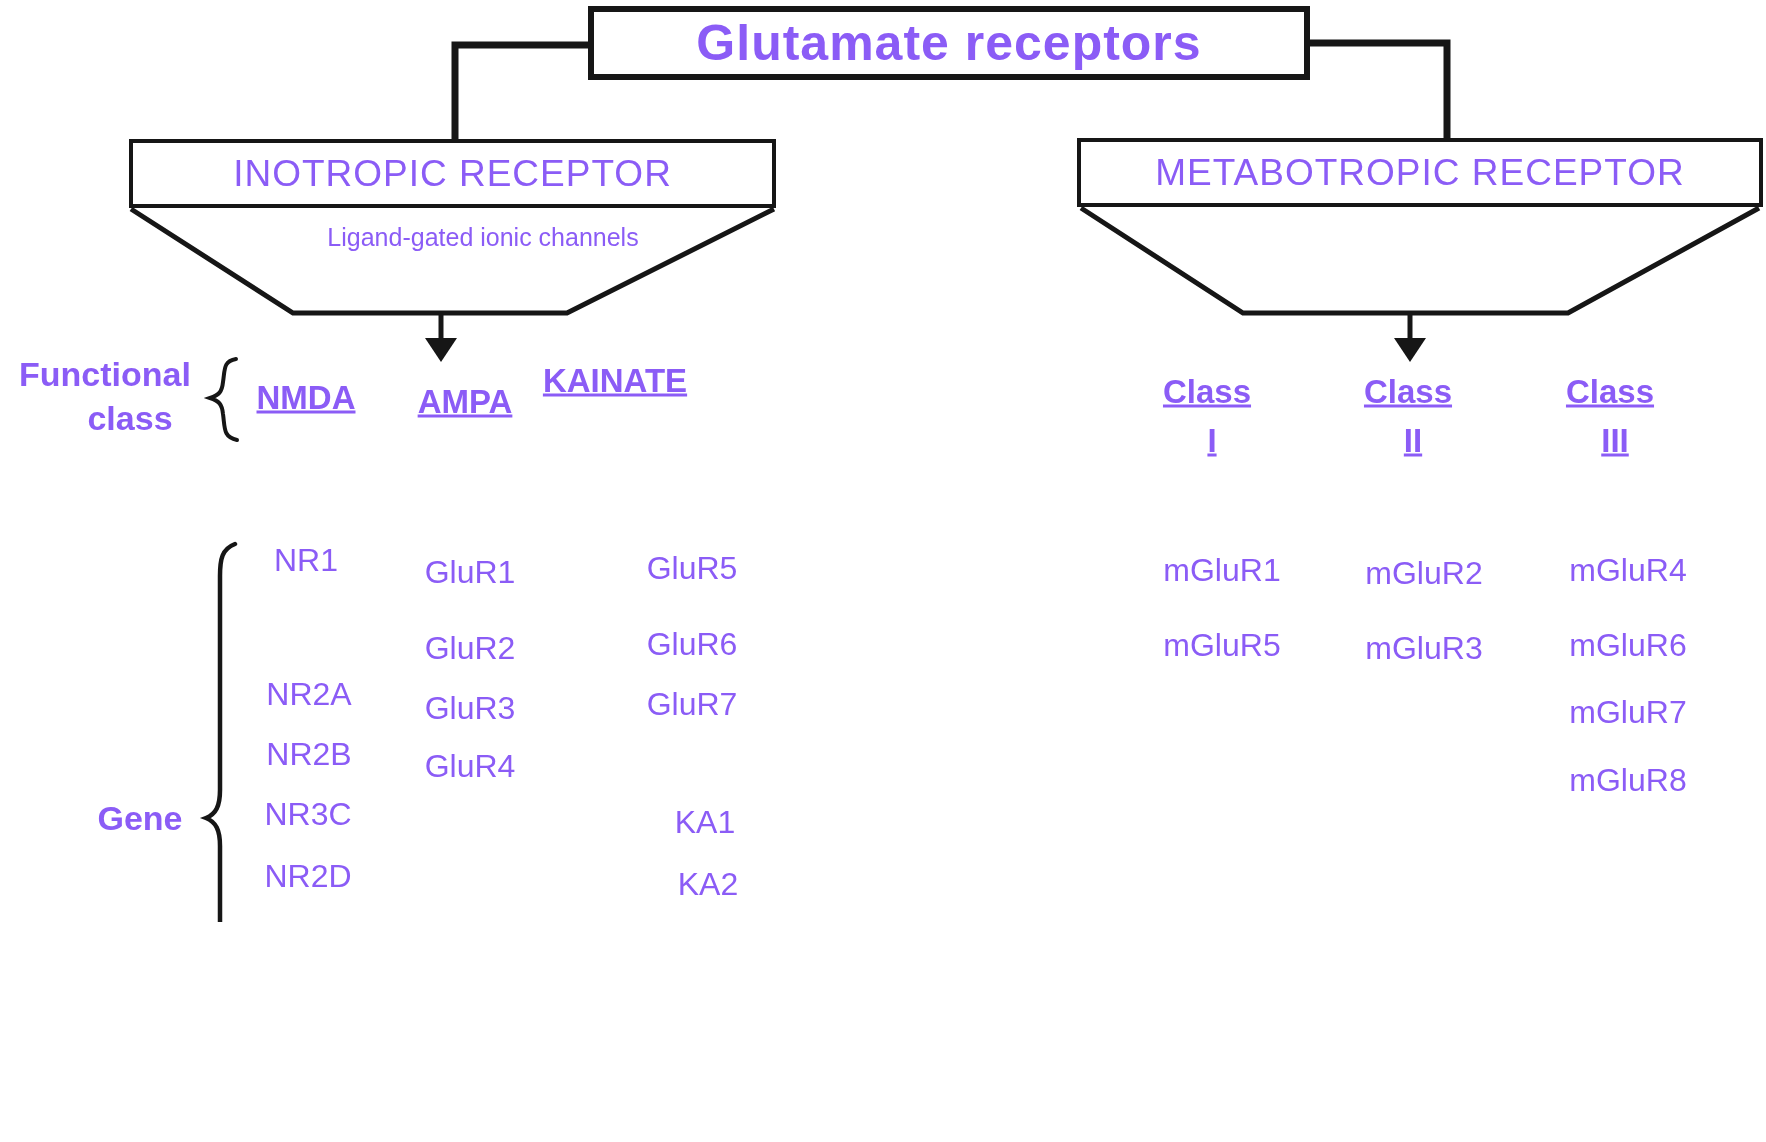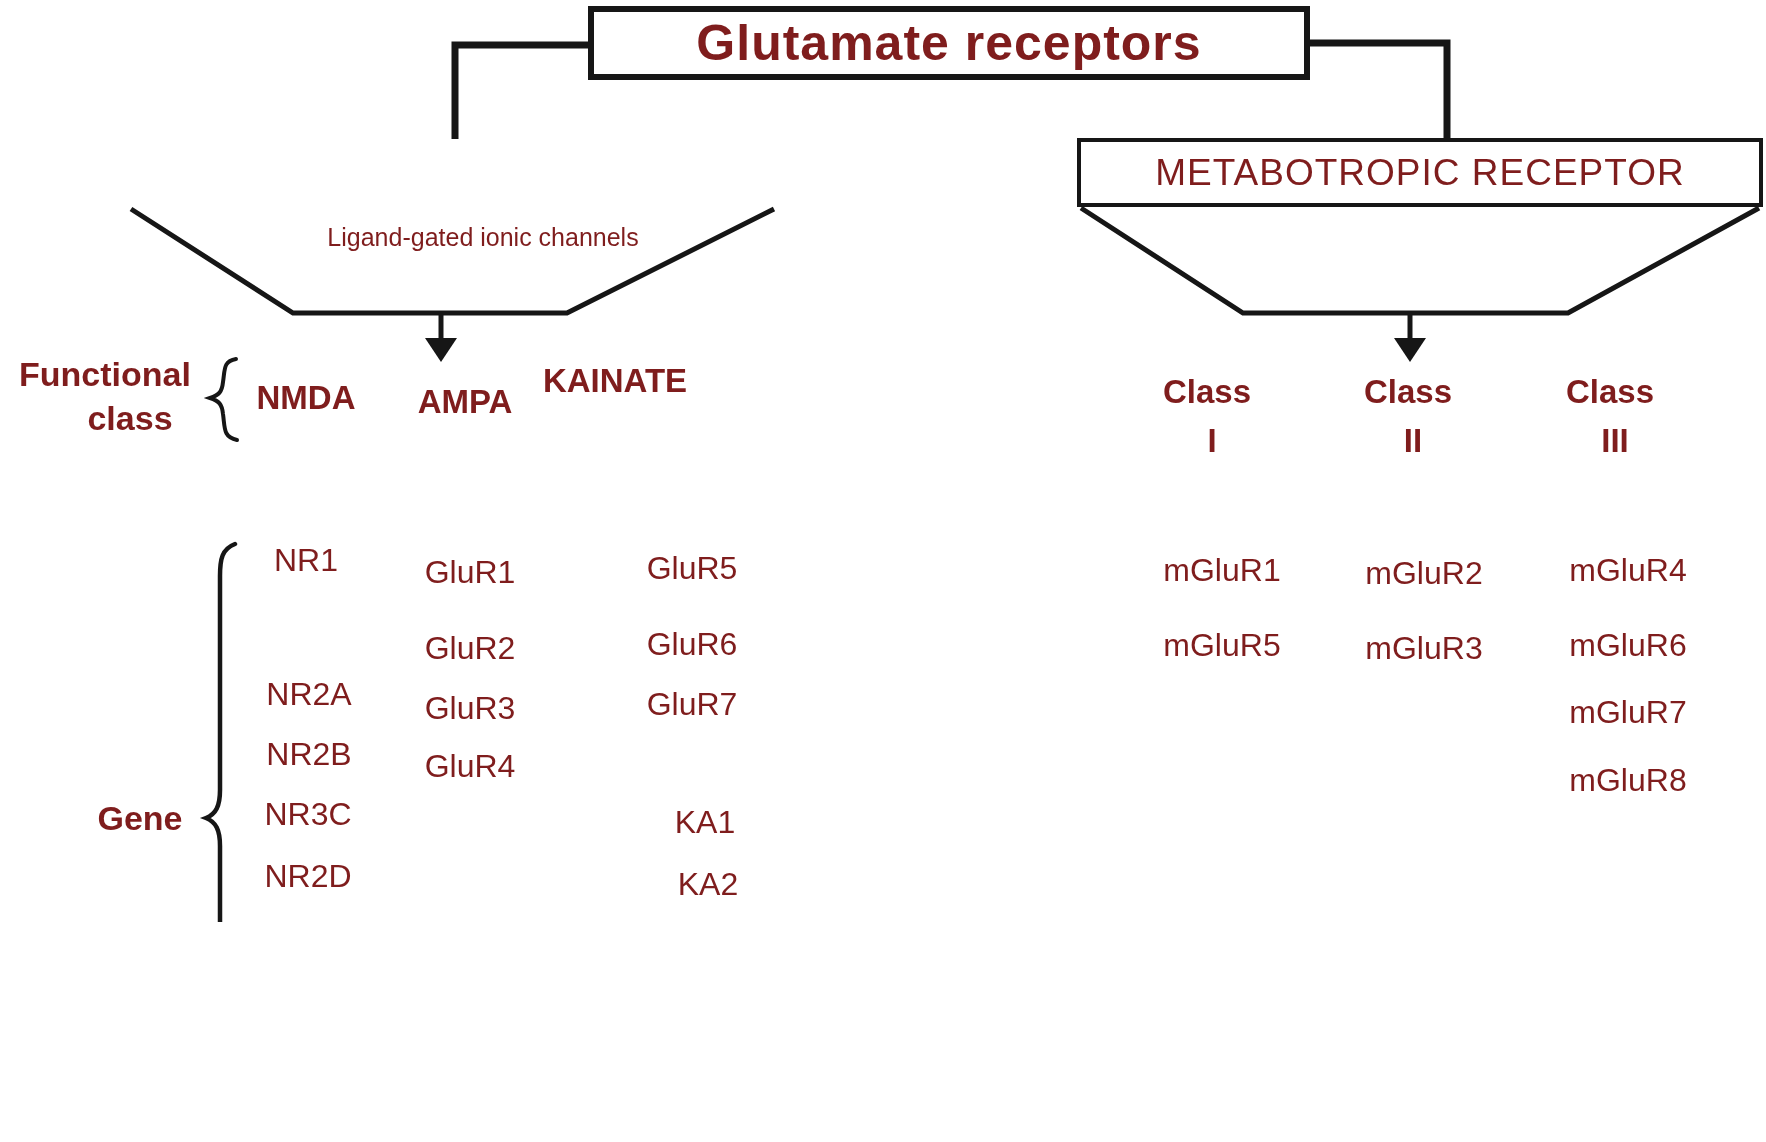--- a/index.html
+++ b/index.html
@@ -3,21 +3,21 @@
 <meta charset="utf-8">
 <style>
   html, body { margin: 0; padding: 0; background: #ffffff; }
   .canvas {
     position: relative;
     width: 1766px;
     height: 922px;
     background: #ffffff;
     overflow: hidden;
     font-family: "Liberation Sans", sans-serif;
-    color: #7f1d1d;
+    color: #8b5cf6;
   }
   svg.lines {
     position: absolute;
     left: 0; top: 0;
     width: 1766px; height: 1142px;
   }
   .box {
     position: absolute;
     background: #ffffff;
     border: 5px solid #161616;
@@ -42,21 +42,21 @@
     border-width: 4px;
     text-align: right;
   }
   .lbl {
     position: absolute;
     transform: translate(-50%, -50%);
     white-space: nowrap;
     line-height: 1;
   }
   .subtitle { font-size: 25px; font-weight: 400; margin-left: 31px; }
-  .fclass   { font-size: 33px; font-weight: bold; }
+  .fclass   { font-size: 33px; font-weight: bold; text-decoration: underline; }
   .side     { font-size: 34px; font-weight: bold; }
   .gene     { font-size: 32px; font-weight: 400; text-align: right; }
 </style>
 </head>
 <body>
 
 <div class="canvas">
 
   <svg class="lines" viewBox="0 0 1766 1142" fill="none" stroke="#161616">
 
@@ -78,20 +78,23 @@
     <path stroke-width="4.5" stroke-linecap="round" d="M 235,544 C 222,549 220,559 220,576 L 220,790
              C 220,806 216,814 206,818
              C 216,822 220,830 220,846 L 220,1104
              C 220,1123 224,1133 239,1139"></path>
   </svg>
 
   <div class="box root-box">
     <span>Glutamate receptors</span>
   </div>
 
+  <div class="box iono-box">
+    <span>INOTROPIC RECEPTOR</span>
+  </div>
 
   <div class="box meta-box">
     <span>METABOTROPIC RECEPTOR</span>
   </div>
 
   <div class="lbl subtitle" style="left:452px; top:237px">Ligand-gated ionic channels</div>
 
   <div class="lbl side" style="left:105px; top:374px">Functional</div>
   <div class="lbl side" style="left:130px; top:418px">class</div>
   <div class="lbl side" style="left:140px; top:818px">Gene</div>

